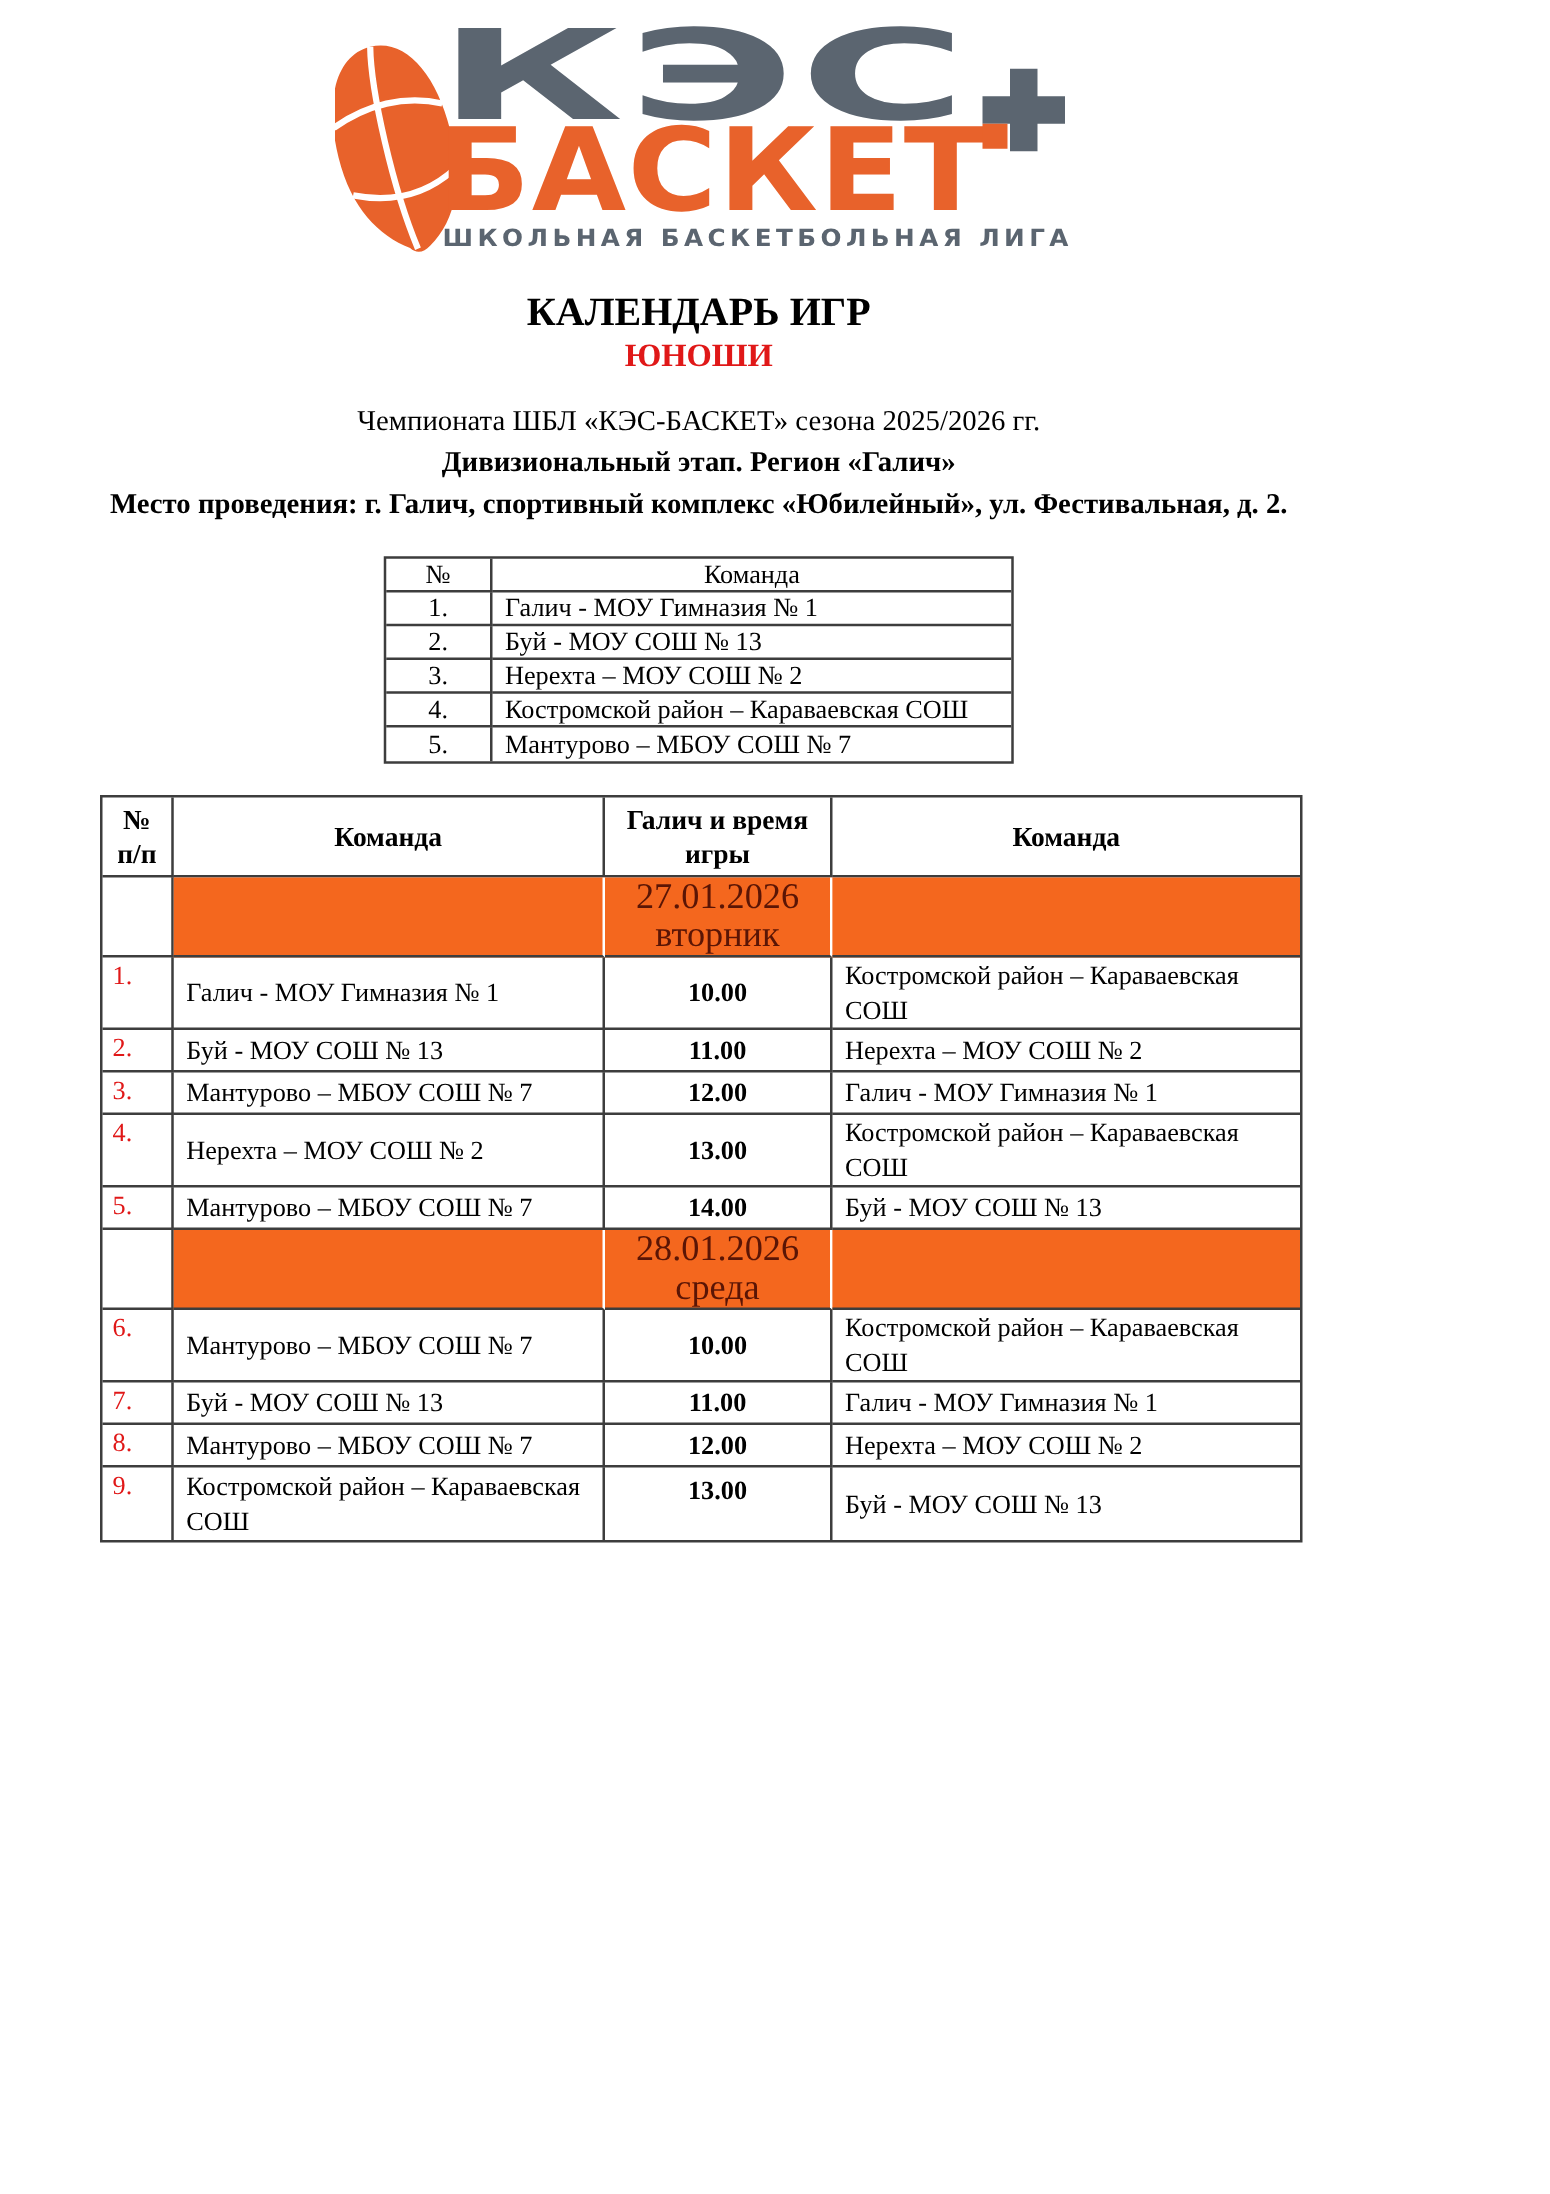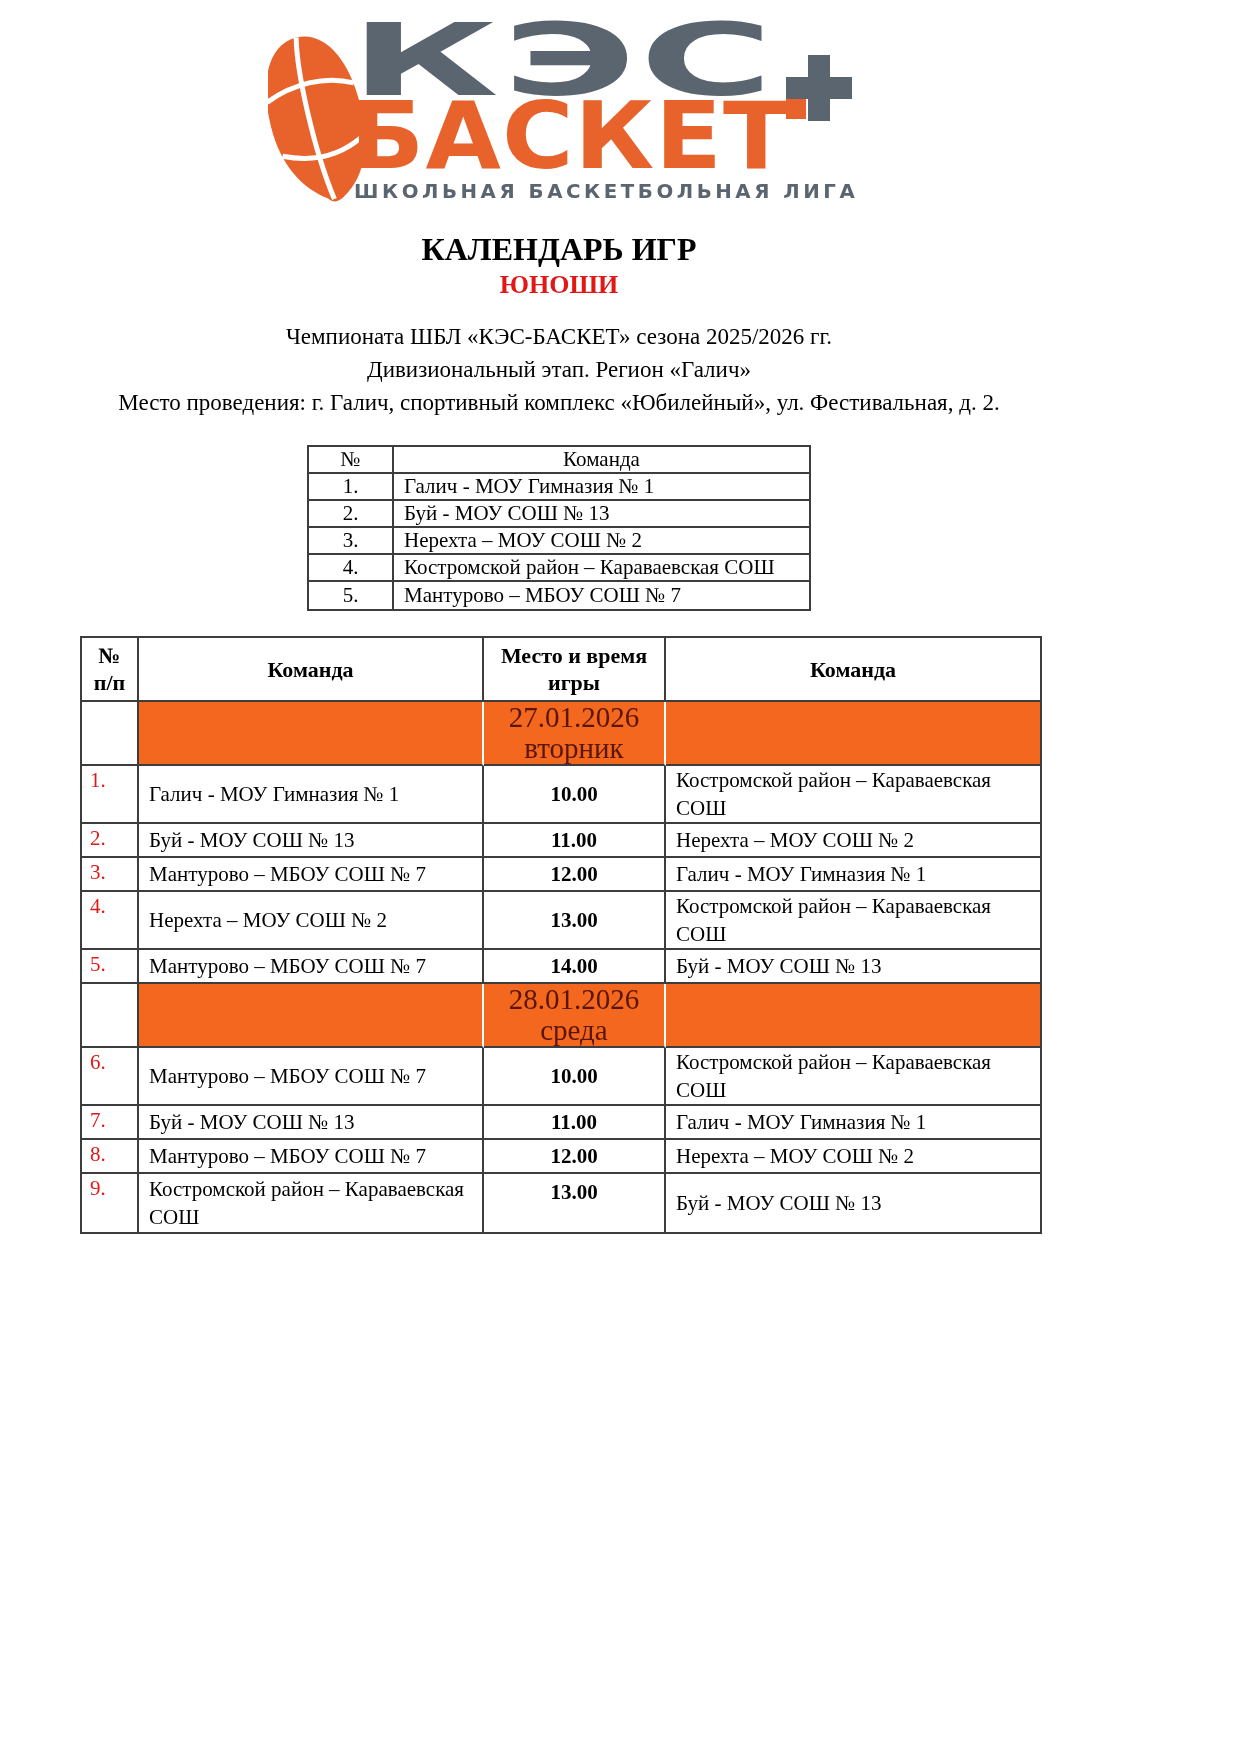--- a/index.html
+++ b/index.html
@@ -39,21 +39,21 @@
     font-family:"DejaVu Sans",sans-serif;font-weight:bold;
     font-size:19px;color:var(--logo_gray);letter-spacing:3.4px;white-space:nowrap;
     transform:scaleX(1.04);transform-origin:left top;
   }
   .logo-plus{position:absolute;left:520px;top:28px;width:70px;height:70px;}
 
   
   .title{margin-top:24px;text-align:center;font-size:32px;font-weight:bold;}
   .subtitle{margin-top:2px;text-align:center;font-size:26px;font-weight:bold;color:var(--accent_red);}
   .intro{margin-top:20px;text-align:center;font-size:23px;line-height:33px;}
-  .intro .b{font-weight:normal;}
+  .intro .b{font-weight:bold;}
 
   
   table{border-collapse:separate;border-spacing:0;border:2px solid var(--border);table-layout:fixed;}
   td,th{border-right:2px solid var(--border);border-bottom:2px solid var(--border);
         font-size:21px;vertical-align:middle;overflow:hidden;}
   td:last-child,th:last-child{border-right:none;}
   tr:last-child td{border-bottom:none;}
 
   .teams-table{width:500px;margin:26px auto 0 auto;}
   .teams-table th{font-weight:normal;text-align:center;height:27px;}
@@ -154,21 +154,21 @@
         <col class="c-away">
       </colgroup>
     <tbody>
         <tr>
       <th>
         <div>№</div>
         <div>п/п</div>
       </th>
       <th>Команда</th>
       <th>
-        <div>Место и время</div>
+        <div>Галич и время</div>
         <div>игры</div>
       </th>
       <th>Команда</th>
     </tr>
 
     <tr class="date-row">
       <td></td>
       <td class="orange"></td>
       <td class="orange datecell">
         <div>27.01.2026</div>

